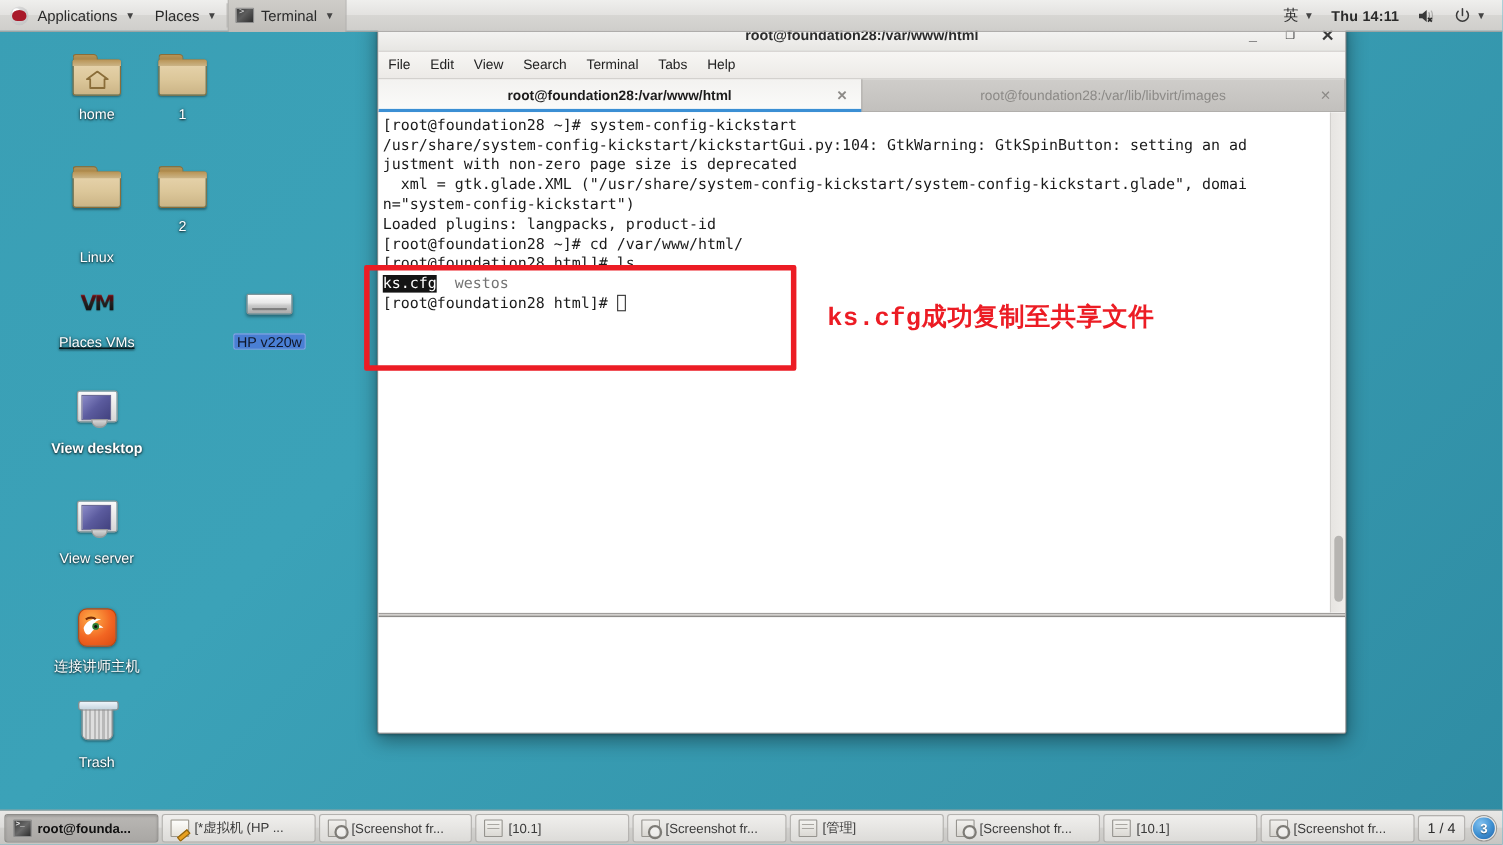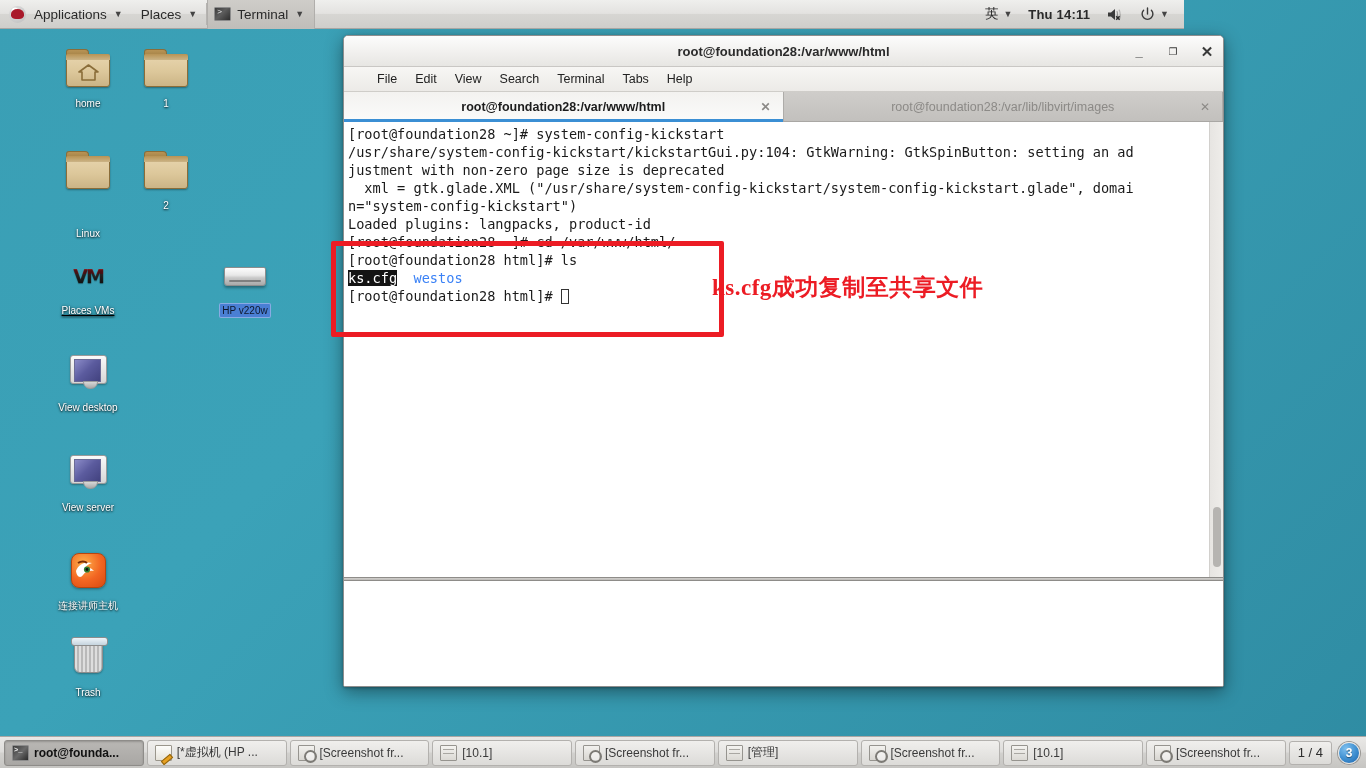--- a/index.html
+++ b/index.html
@@ -16,21 +16,21 @@
   .wallpaper-streaks {
     position: absolute; inset: 0;
     background:
       linear-gradient(100deg, rgba(255,255,255,0.035) 0 2px, transparent 2px 120px),
       linear-gradient(100deg, rgba(255,255,255,0.02) 0 1px, transparent 1px 60px);
     pointer-events: none;
   }
 
   
   #top-panel {
-    position: absolute; top: 0; left: 0; width: 1184px; height: 29px;
+    position: absolute; top: 0; left: 0; width: 1366px; height: 29px;
     background: linear-gradient(to bottom, #efefed 0%, #e3e2e0 48%, #d7d6d3 50%, #cfcecb 100%);
     border-bottom: 1px solid #a8a6a3;
     display: flex; align-items: center;
     font-size: 13.5px; color: #2a2a2a;
     z-index: 50;
   }
   .panel-menu {
     display: flex; align-items: center; gap: 6px;
     padding: 0 9px; height: 29px; cursor: default;
   }
@@ -68,21 +68,21 @@
   .clock { font-weight: bold; font-size: 13px; letter-spacing: .2px; }
   svg.pi { display: block; }
 
   
   .desk-icon {
     position: absolute; width: 98px;
     display: flex; flex-direction: column; align-items: center; gap: 4px;
     cursor: default;
   }
   .desk-label {
-    color: #fff; font-size: 10px; line-height: 15px; text-align: center;
+    color: #fff; font-size: 13px; line-height: 15px; text-align: center;
     text-shadow: 0 1px 2px rgba(0,0,0,0.75), 0 0 3px rgba(0,0,0,0.5);
     padding: 0 3px; border-radius: 2px;
   }
   .desk-label.selected {
     background: #4a7fd4; color: #0f172a; text-shadow: none;
     box-shadow: 0 0 0 1px rgba(255,255,255,.35) inset;
   }
   .icon-box { width: 48px; height: 44px; position: relative; }
 
   
@@ -160,21 +160,21 @@
     box-shadow: 0 1px 2px rgba(0,0,0,.3);
   }
   .trash::before {
     content: ""; position: absolute; left: -4px; top: -5px; width: 35px; height: 7px;
     background: linear-gradient(to bottom, #eff5fa, #c5d4de);
     border: 1px solid #8d8d8d; border-radius: 3px;
   }
 
   
   #terminal-window {
-    position: absolute; left: 343px; top: 35px; width: 881px; height: 652px;
+    position: absolute; left: 343px; top: 15px; width: 881px; height: 652px;
     background: #fff;
     border: 1px solid #8e8e8e;
     border-radius: 5px 5px 2px 2px;
     box-shadow: 0 5px 18px rgba(0,0,0,0.42), 0 1px 3px rgba(0,0,0,.3);
     display: flex; flex-direction: column;
     overflow: hidden;
     z-index: 20;
   }
   #title-bar {
     height: 31px; flex: none; position: relative;
@@ -192,21 +192,21 @@
     color: #3a3a3a; font-size: 13px; cursor: default;
   }
   .wb-min { font-weight: bold; }
   .wb-max { font-size: 10px; }
   .wb-close { font-size: 15px; font-weight: bold; }
 
   #menu-bar {
     height: 25px; flex: none;
     background: linear-gradient(to bottom, #f7f6f4, #eceae7);
     border-bottom: 1px solid #cfcdc9;
-    display: flex; align-items: center; padding-left: 24px;
+    display: flex; align-items: center; padding-left: 0;
     font-size: 12.5px; color: #222;
   }
   .menu-item { padding: 2px 9px; cursor: default; border-radius: 2px; }
 
   #tab-bar {
     height: 30px; flex: none; display: flex;
     background: linear-gradient(to bottom, #cfcdca, #c2c0bd);
     border-bottom: 1px solid #a9a7a4;
   }
   .tab {
@@ -241,21 +241,21 @@
     border-top: 1px solid #8e8c89; border-bottom: 1px solid #8e8c89;
     cursor: row-resize;
   }
   .pane-bottom { flex: 1; min-height: 0; }
   .term-text {
     flex: 1; padding: 3px 4px 0 4px;
     font-family: "DejaVu Sans Mono", "Liberation Mono", monospace;
     font-size: 13.6px; line-height: 18px;
     color: #1a1a1a; white-space: pre; overflow: hidden;
   }
-  .term-text .blue { color: #3b82f6; }
+  .term-text .blue { color: #737373; }
   .term-text .inv-white { background: #141414; color: #fff; }
   .cursor-block {
     display: inline-block; width: 8px; height: 15px;
     border: 1px solid #333; vertical-align: -3px; background: transparent;
   }
   .scroll-track {
     width: 14px; flex: none;
     background: linear-gradient(to right, #e7e5e2, #efedea);
     border-left: 1px solid #d2d0cd;
     position: relative;
@@ -265,22 +265,22 @@
     background: #b6b4b1;
   }
 
   
   #annot-box {
     position: absolute; left: 331px; top: 241px; width: 393px; height: 96px;
     border: 5px solid #ec1c24; border-radius: 2px;
     z-index: 30; pointer-events: none;
   }
   #annot-text {
-    position: absolute; left: 712px; top: 272px;
-    font-family: Liberation Serif, serif;
+    position: absolute; left: 752px; top: 272px;
+    font-family: Liberation Mono, monospace;
     font-size: 23px; font-weight: bold; color: #ec1c24;
     letter-spacing: .5px; z-index: 30; white-space: nowrap; text-align: center;
   }
 
   
   #taskbar {
     position: absolute; left: 0; bottom: 0; width: 1366px; height: 32px;
     background: linear-gradient(to bottom, #e9e8e6 0%, #dedddb 48%, #d2d1ce 52%, #c6c5c2 100%);
     border-top: 1px solid #a9a7a4;
     display: flex; align-items: center; gap: 3px; padding: 0 4px;
@@ -443,21 +443,21 @@
   <div class="desk-label">Places VMs</div>
 </div>
 
 <div class="desk-icon" style="left:196px; top:255px;">
   <div class="icon-box">
       <div class="usbdrv"></div>
     </div>
   <div class="desk-label selected">HP v220w</div>
 </div>
 
-<div class="desk-icon" style="left:39px; top:352px;">
+<div class="desk-icon" style="left:39px; top:352px;font-weight:bold;">
   <div class="icon-box">
       <div class="monitor"></div>
     </div>
   <div class="desk-label">View desktop</div>
 </div>
 
 <div class="desk-icon" style="left:39px; top:452px;">
   <div class="icon-box">
       <div class="monitor"></div>
     </div>

